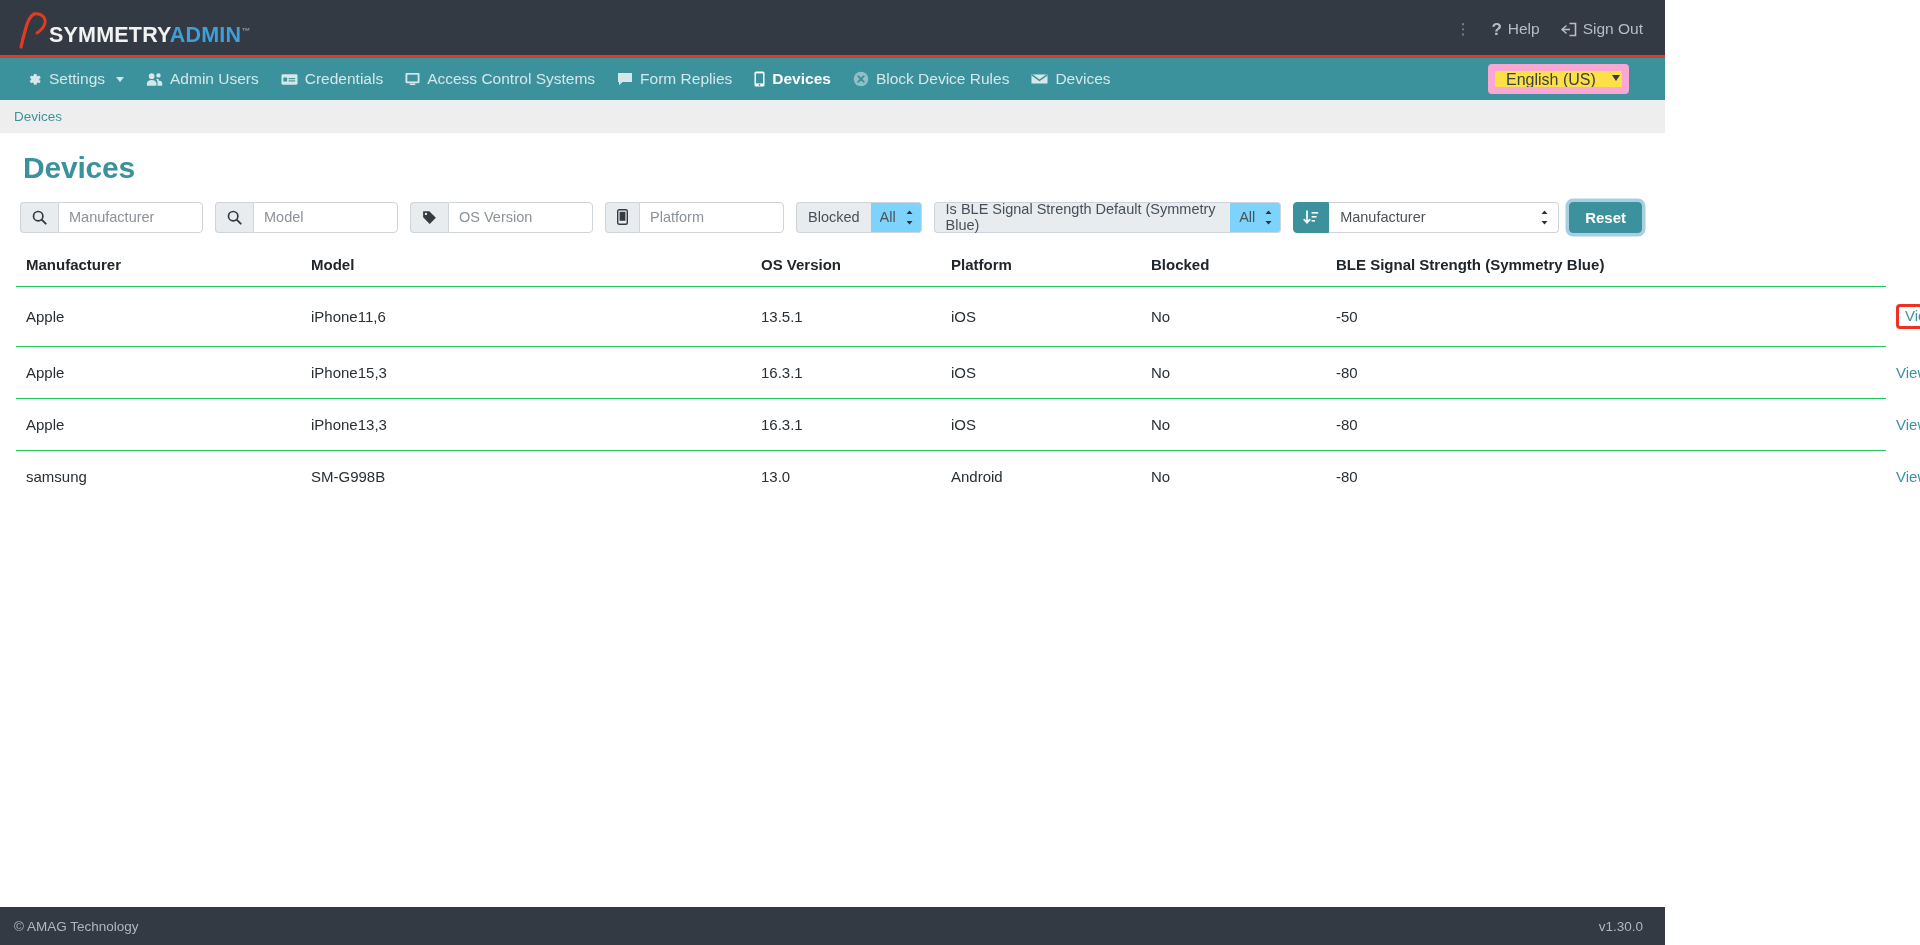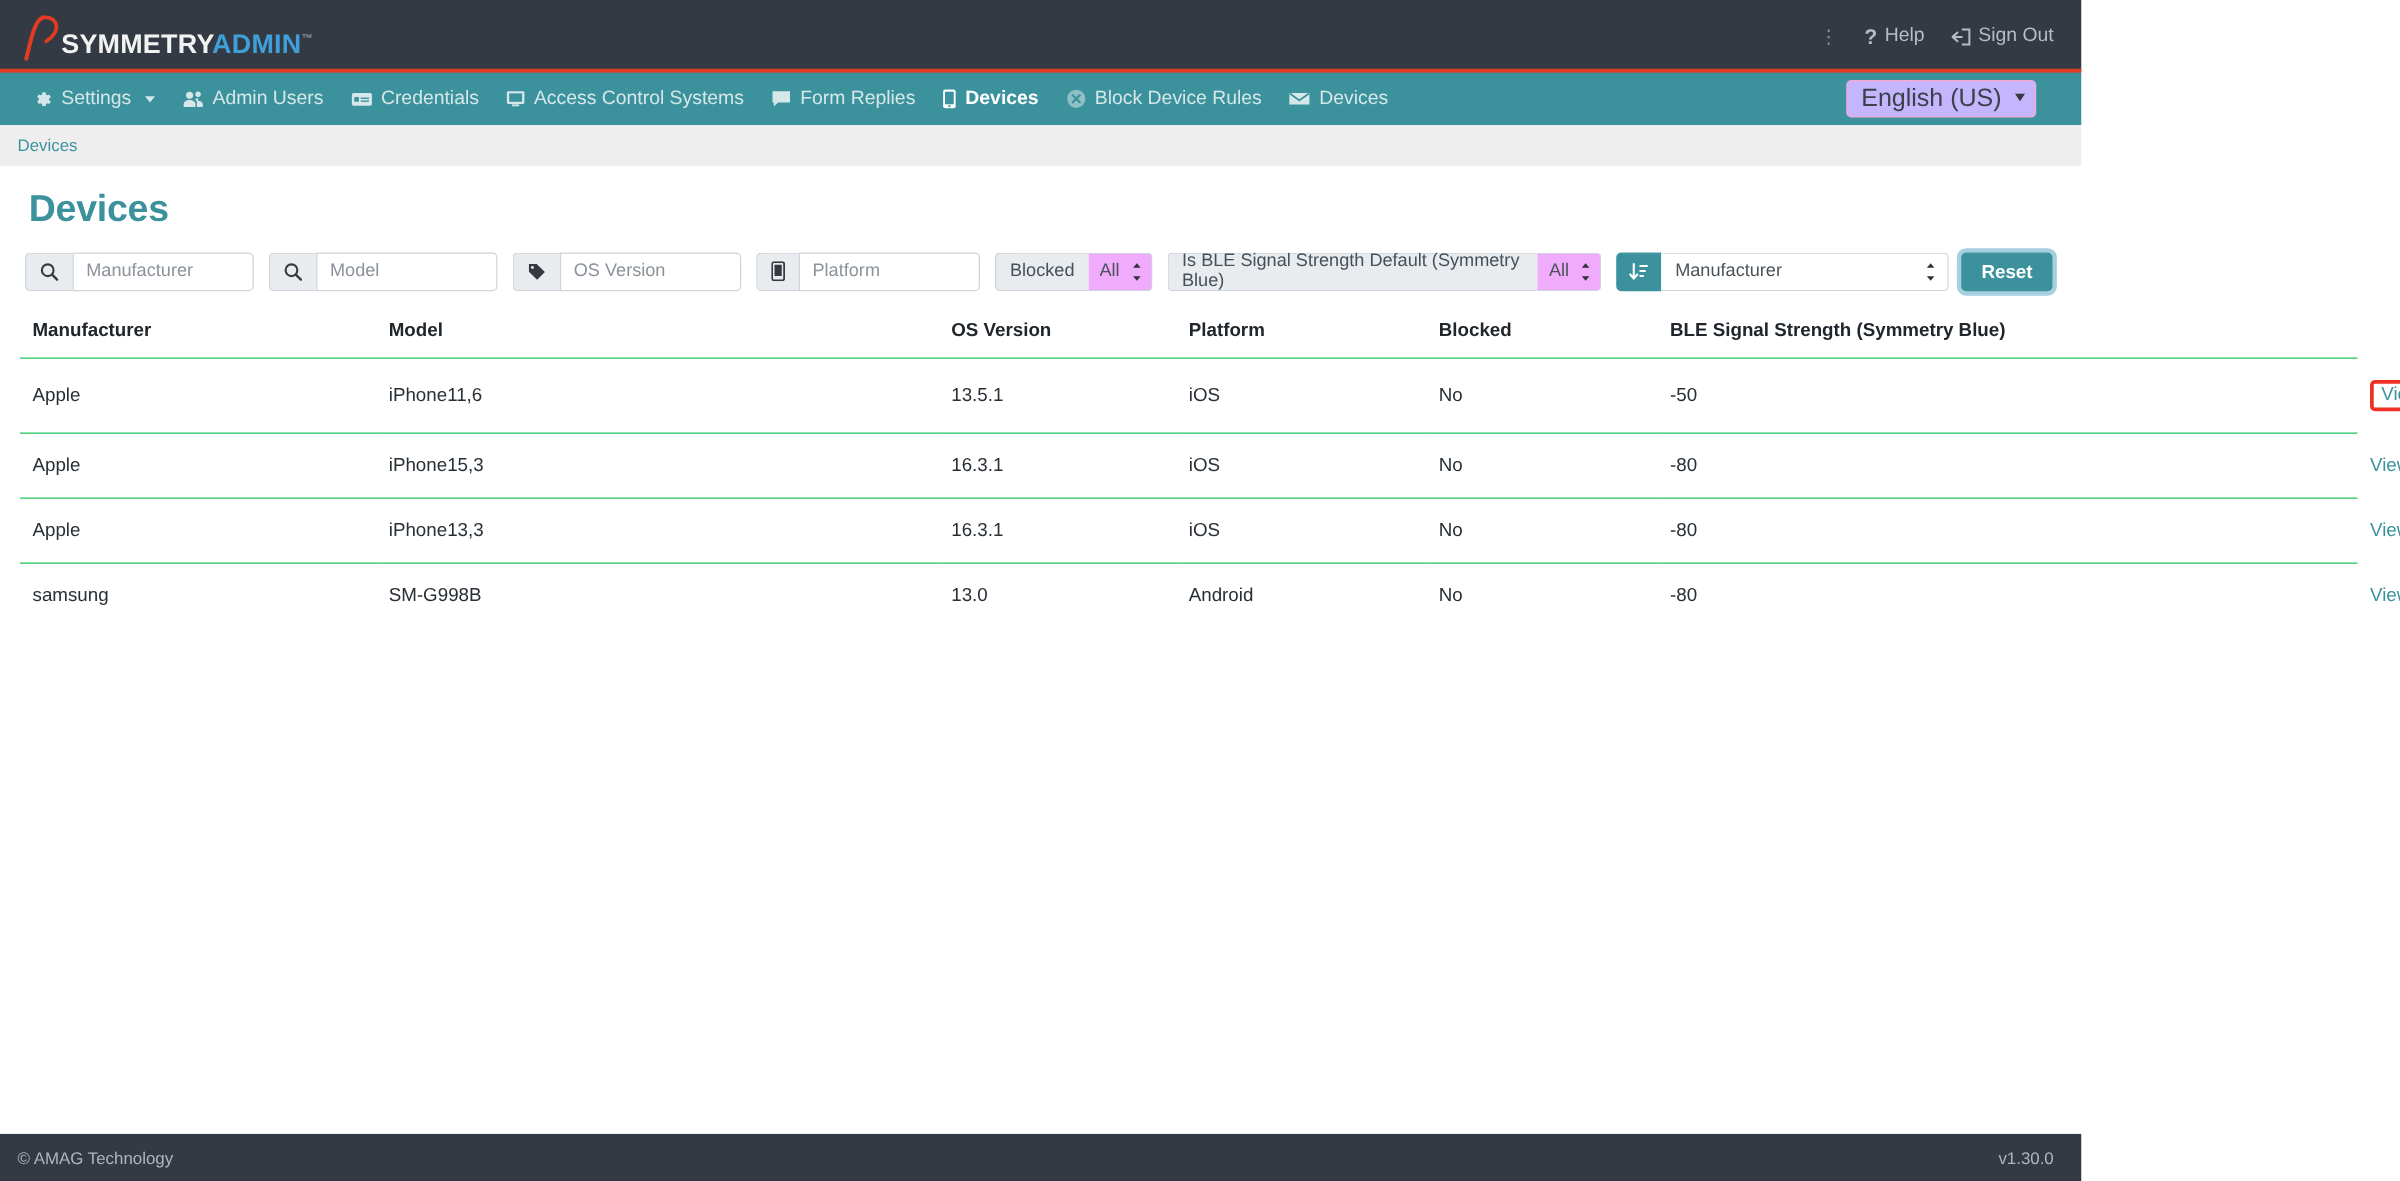--- a/index.html
+++ b/index.html
@@ -84,26 +84,26 @@
   .navitem.active { color: #ffffff; font-weight: bold; }
   .navitem .ico { display: inline-flex; align-items: center; justify-content: center; }
   .caret {
     width: 0; height: 0;
     border-left: 4.5px solid transparent;
     border-right: 4.5px solid transparent;
     border-top: 5px solid #d6e7e9;
     margin-left: 4px;
   }
   .lang-select {
-    background: #c4b5fd;
-    border: 1px solid #f9a8d4;
+    background: #fde047;
+    border: 7px solid #f9a8d4;
     border-radius: 4px;
     height: 30px;
     min-width: 116px;
-    font-size: 20px;
+    font-size: 16px;
     color: #3a4149;
     padding: 0 26px 0 11px;
     font-family: "Liberation Sans", sans-serif;
     -webkit-appearance: none;
     appearance: none;
     position: relative;
   }
   .lang-wrap { position: relative; display: inline-block; }
   .lang-wrap .chev {
     position: absolute; right: 9px; top: 11px;
@@ -173,21 +173,21 @@
   .ifield::placeholder { color: #8b9299; }
   .w-man { width: 145px; }
   .w-mod { width: 145px; }
   .w-os  { width: 145px; }
   .w-plat{ width: 145px; }
 
   .sel-small {
     border: 1px solid #ced4da;
     border-left: none;
     border-radius: 0 4px 4px 0;
-    background: #f0abfc;
+    background: #7dd3fc;
     font-size: 14.5px;
     color: #4b5358;
     padding: 0 24px 0 9px;
     font-family: "Liberation Sans", sans-serif;
     -webkit-appearance: none;
     appearance: none;
     height: 31px;
   }
   .selwrap { position: relative; display: flex; }
   .updown {

